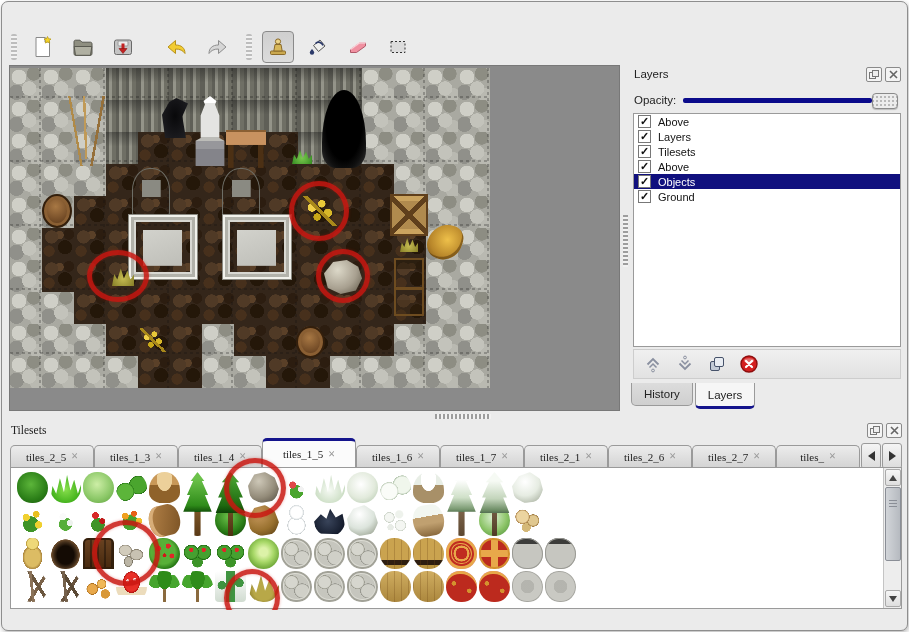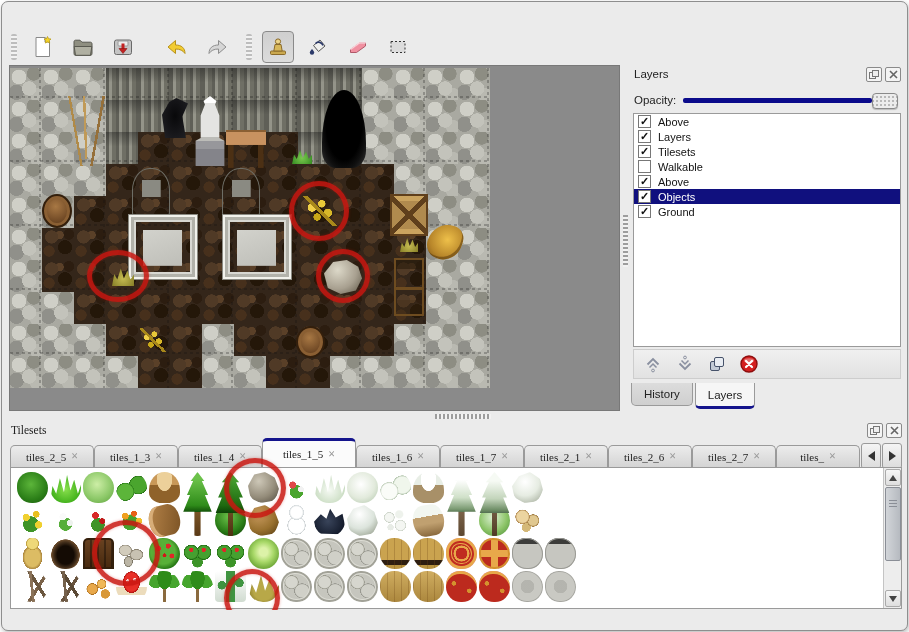--- a/index.html
+++ b/index.html
@@ -485,24 +485,20 @@
         </div>
         <div class="layer-row">
           <span class="lr-check">✓</span>
           <span class="lr-label">Layers</span>
         </div>
         <div class="layer-row">
           <span class="lr-check">✓</span>
           <span class="lr-label">Tilesets</span>
         </div>
         <div class="layer-row">
-          <span class="lr-check"></span>
-          <span class="lr-label">Walkable</span>
-        </div>
-        <div class="layer-row">
           <span class="lr-check">✓</span>
           <span class="lr-label">Above</span>
         </div>
         <div class="layer-row selected">
           <span class="lr-check">✓</span>
           <span class="lr-label">Objects</span>
         </div>
         <div class="layer-row">
           <span class="lr-check">✓</span>
           <span class="lr-label">Ground</span>

